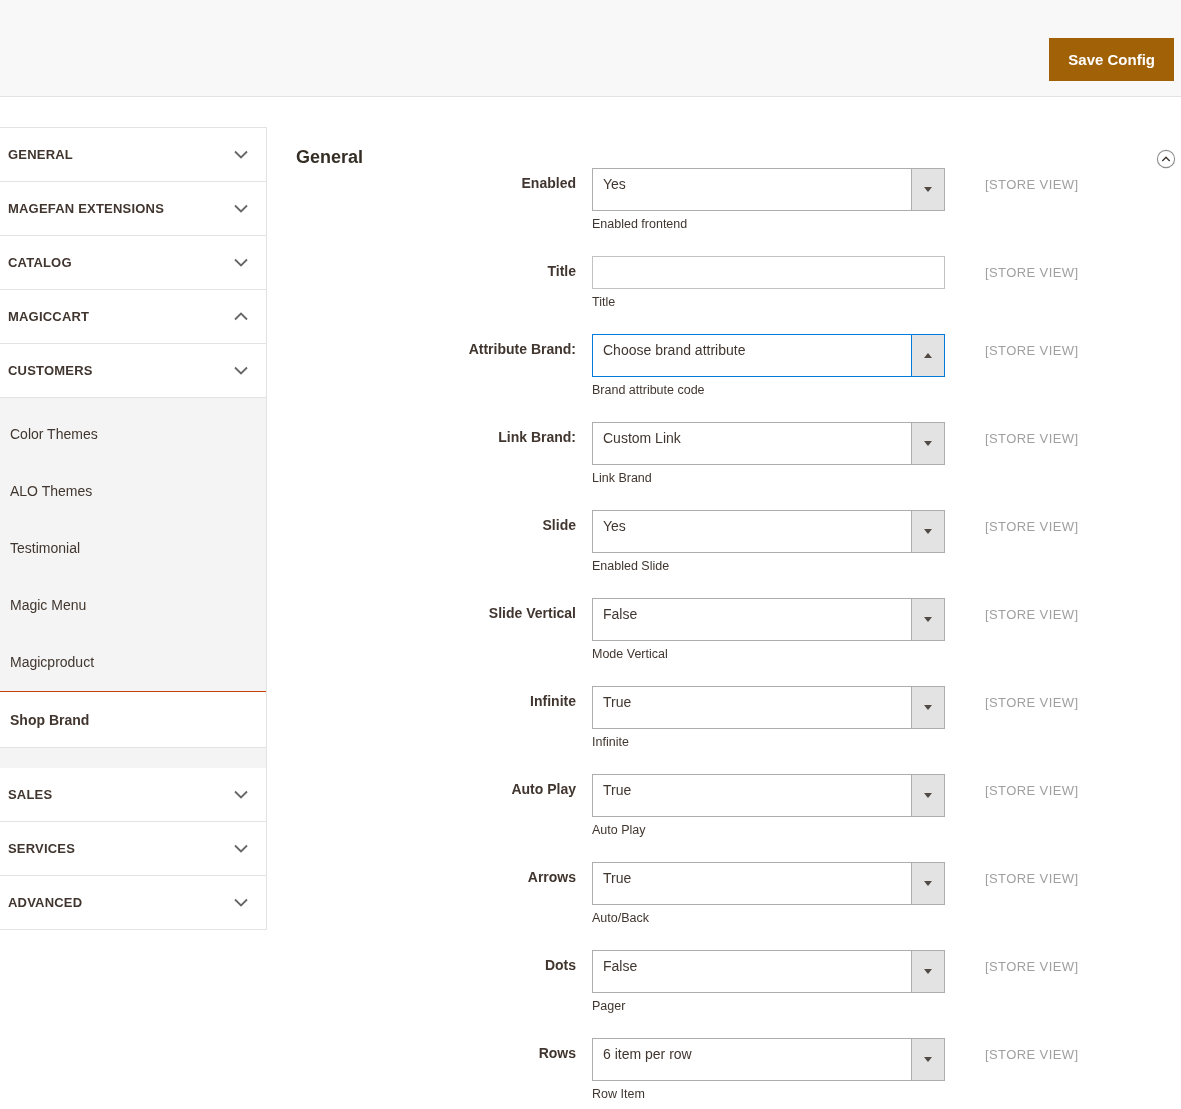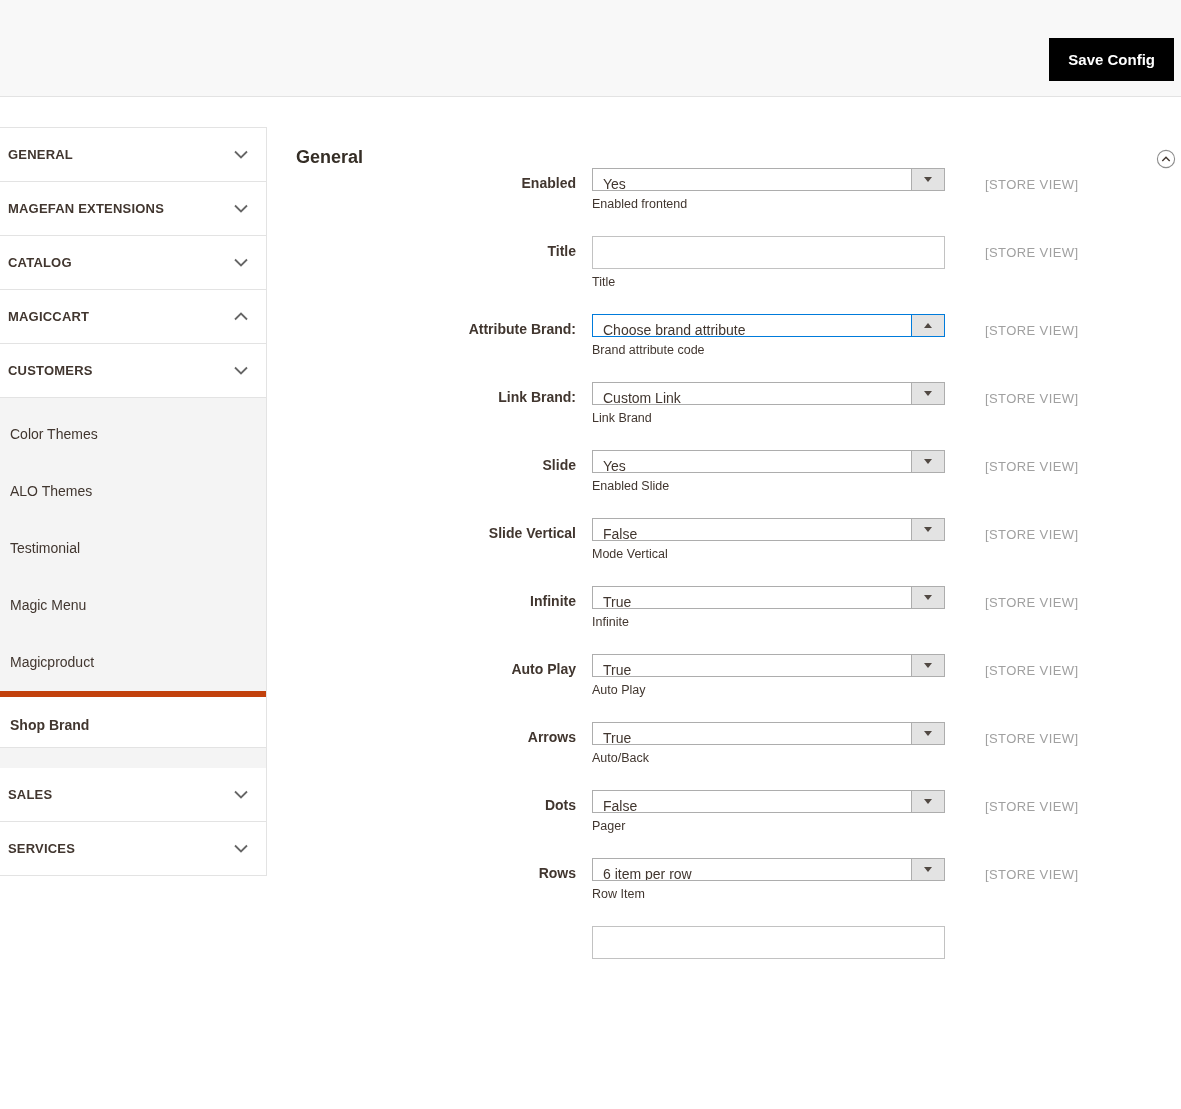--- a/index.html
+++ b/index.html
@@ -3,52 +3,52 @@
 <meta charset="utf-8">
 <style>
   * { margin:0; padding:0; box-sizing:border-box; }
   html,body { width:1181px; height:1109px; overflow:hidden; background:#fff;
     font-family:"Liberation Sans","DejaVu Sans",sans-serif; color:#41362f; }
 
   
   .topbar { position:absolute; left:0; top:0; width:1181px; height:97px;
     background:#f8f8f8; border-bottom:1px solid #e3e3e3; }
   .save-btn { position:absolute; top:38px; right:7px; height:43px; padding:0 19px;
-    background:#000000; color:#fff; border:none; font-family:inherit;
+    background:#a16207; color:#fff; border:none; font-family:inherit;
     font-size:15px; font-weight:bold; line-height:43px; cursor:pointer; }
 
   
   .sidebar { position:absolute; left:0; top:127px; width:267px;
     border-top:1px solid #e3e3e3; border-right:1px solid #e3e3e3; background:#fff; }
   .side-section { height:54px; display:flex; align-items:center;
     padding:0 18px 0 8px; border-bottom:1px solid #e3e3e3; cursor:pointer; }
   .side-section .sec-label { flex:1; font-size:13px; font-weight:bold;
     letter-spacing:.2px; color:#41362f; }
   .chev { width:14px; height:9px; flex:none; }
   .chev svg { display:block; }
   .side-section.expanded .chev { transform:rotate(180deg); }
   .submenu { background:#f4f4f4; padding:8px 0 20px 0; }
   .subitem { height:57px; line-height:57px; padding-left:10px; font-size:14px;
     color:#41362f; cursor:pointer; white-space:nowrap; }
-  .subitem.active { background:#fff; border-top:6px solid #c2410c;
+  .subitem.active { background:#fff; border-top:1px solid #c2410c;
     border-bottom:1px solid #e3e3e3; font-weight:bold; }
 
   
   .main { position:absolute; left:267px; top:97px; width:914px; height:1012px;
     padding:50px 0 0 29px; }
   .section-title { font-size:18px; font-weight:bold; color:#352e26; }
   .collapse-btn { position:absolute; top:52px; right:5px; width:20px; height:20px;
     background:none; border:none; padding:0; cursor:pointer; }
 
   .fields { }
   .field-row { display:flex; align-items:flex-start; margin-bottom:25px; }
   .field-label { width:280px; padding-top:7px; text-align:right; font-size:14px;
     font-weight:600; color:#41362f; }
   .field-mid { width:353px; margin-left:16px; }
-  .select-box { display:flex; height:23px; border:1px solid #adadad; background:#fff; }
+  .select-box { display:flex; height:43px; border:1px solid #adadad; background:#fff; }
   .select-value { flex:1; padding:0 10px; line-height:31px; font-size:14px;
     color:#41362f; white-space:nowrap; overflow:hidden; }
   .select-btn { width:33px; flex:none; border-left:1px solid #adadad;
     background:#e3e3e3; display:flex; align-items:center; justify-content:center;
     cursor:pointer; }
   .tri { width:0; height:0; border-left:4px solid transparent;
     border-right:4px solid transparent; border-top:5px solid #514943; }
   .field-row.focused .select-box { border-color:#007bdb; }
   .field-row.focused .select-btn { border-left-color:#007bdb; }
   .field-row.focused .tri { border-top:none; border-bottom:5px solid #514943; }
@@ -134,20 +134,28 @@
 
   <div class="side-section">
     <span class="sec-label">SERVICES</span>
     <span class="chev">
       <svg width="14" height="9" viewBox="0 0 14 9">
         <polyline points="1,1.5 7,7.5 13,1.5" fill="none" stroke="#666" stroke-width="1.8"></polyline>
       </svg>
     </span>
   </div>
 
+  <div class="side-section">
+    <span class="sec-label">ADVANCED</span>
+    <span class="chev">
+      <svg width="14" height="9" viewBox="0 0 14 9">
+        <polyline points="1,1.5 7,7.5 13,1.5" fill="none" stroke="#666" stroke-width="1.8"></polyline>
+      </svg>
+    </span>
+  </div>
 </nav>
 
 <div class="main">
   <div class="section-title">General</div>
   <button class="collapse-btn">
     <svg width="20" height="20" viewBox="0 0 20 20">
       <circle cx="10" cy="10" r="8.6" fill="none" stroke="#8d8d8d" stroke-width="1.1"></circle>
       <polyline points="6.3,12 10,8.2 13.7,12" fill="none" stroke="#41362f" stroke-width="1.4"></polyline>
     </svg>
   </button>

